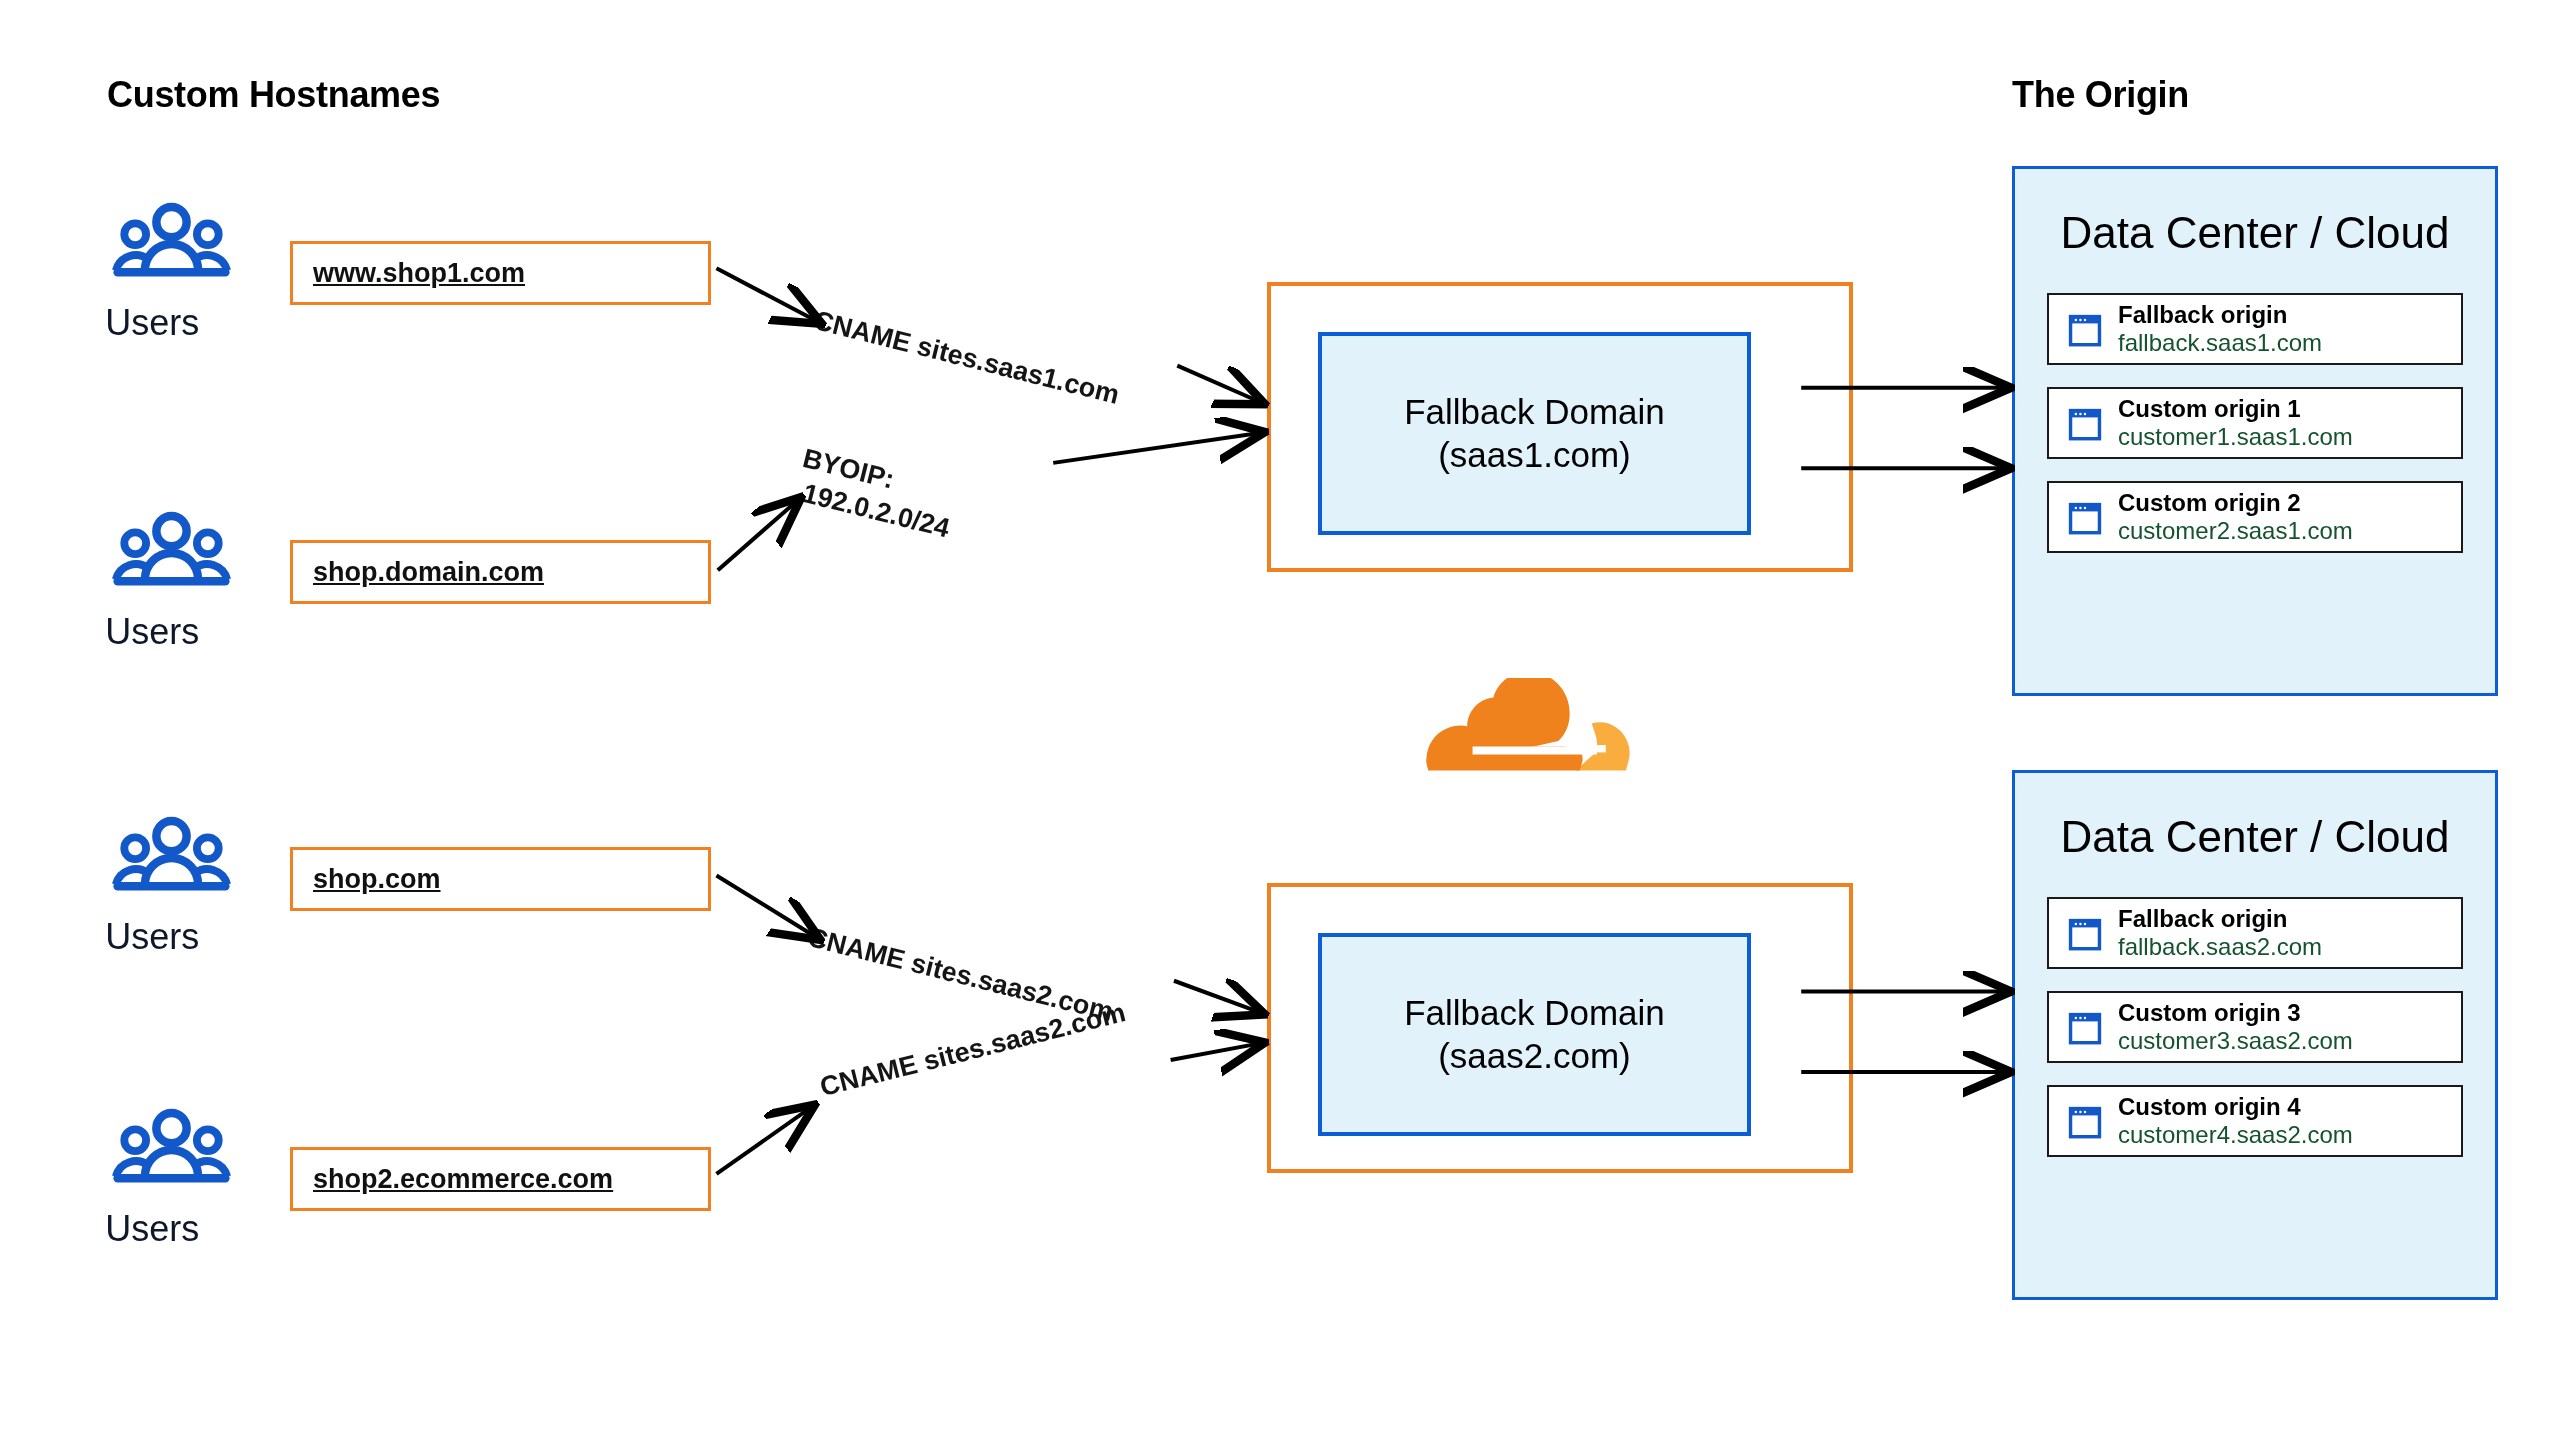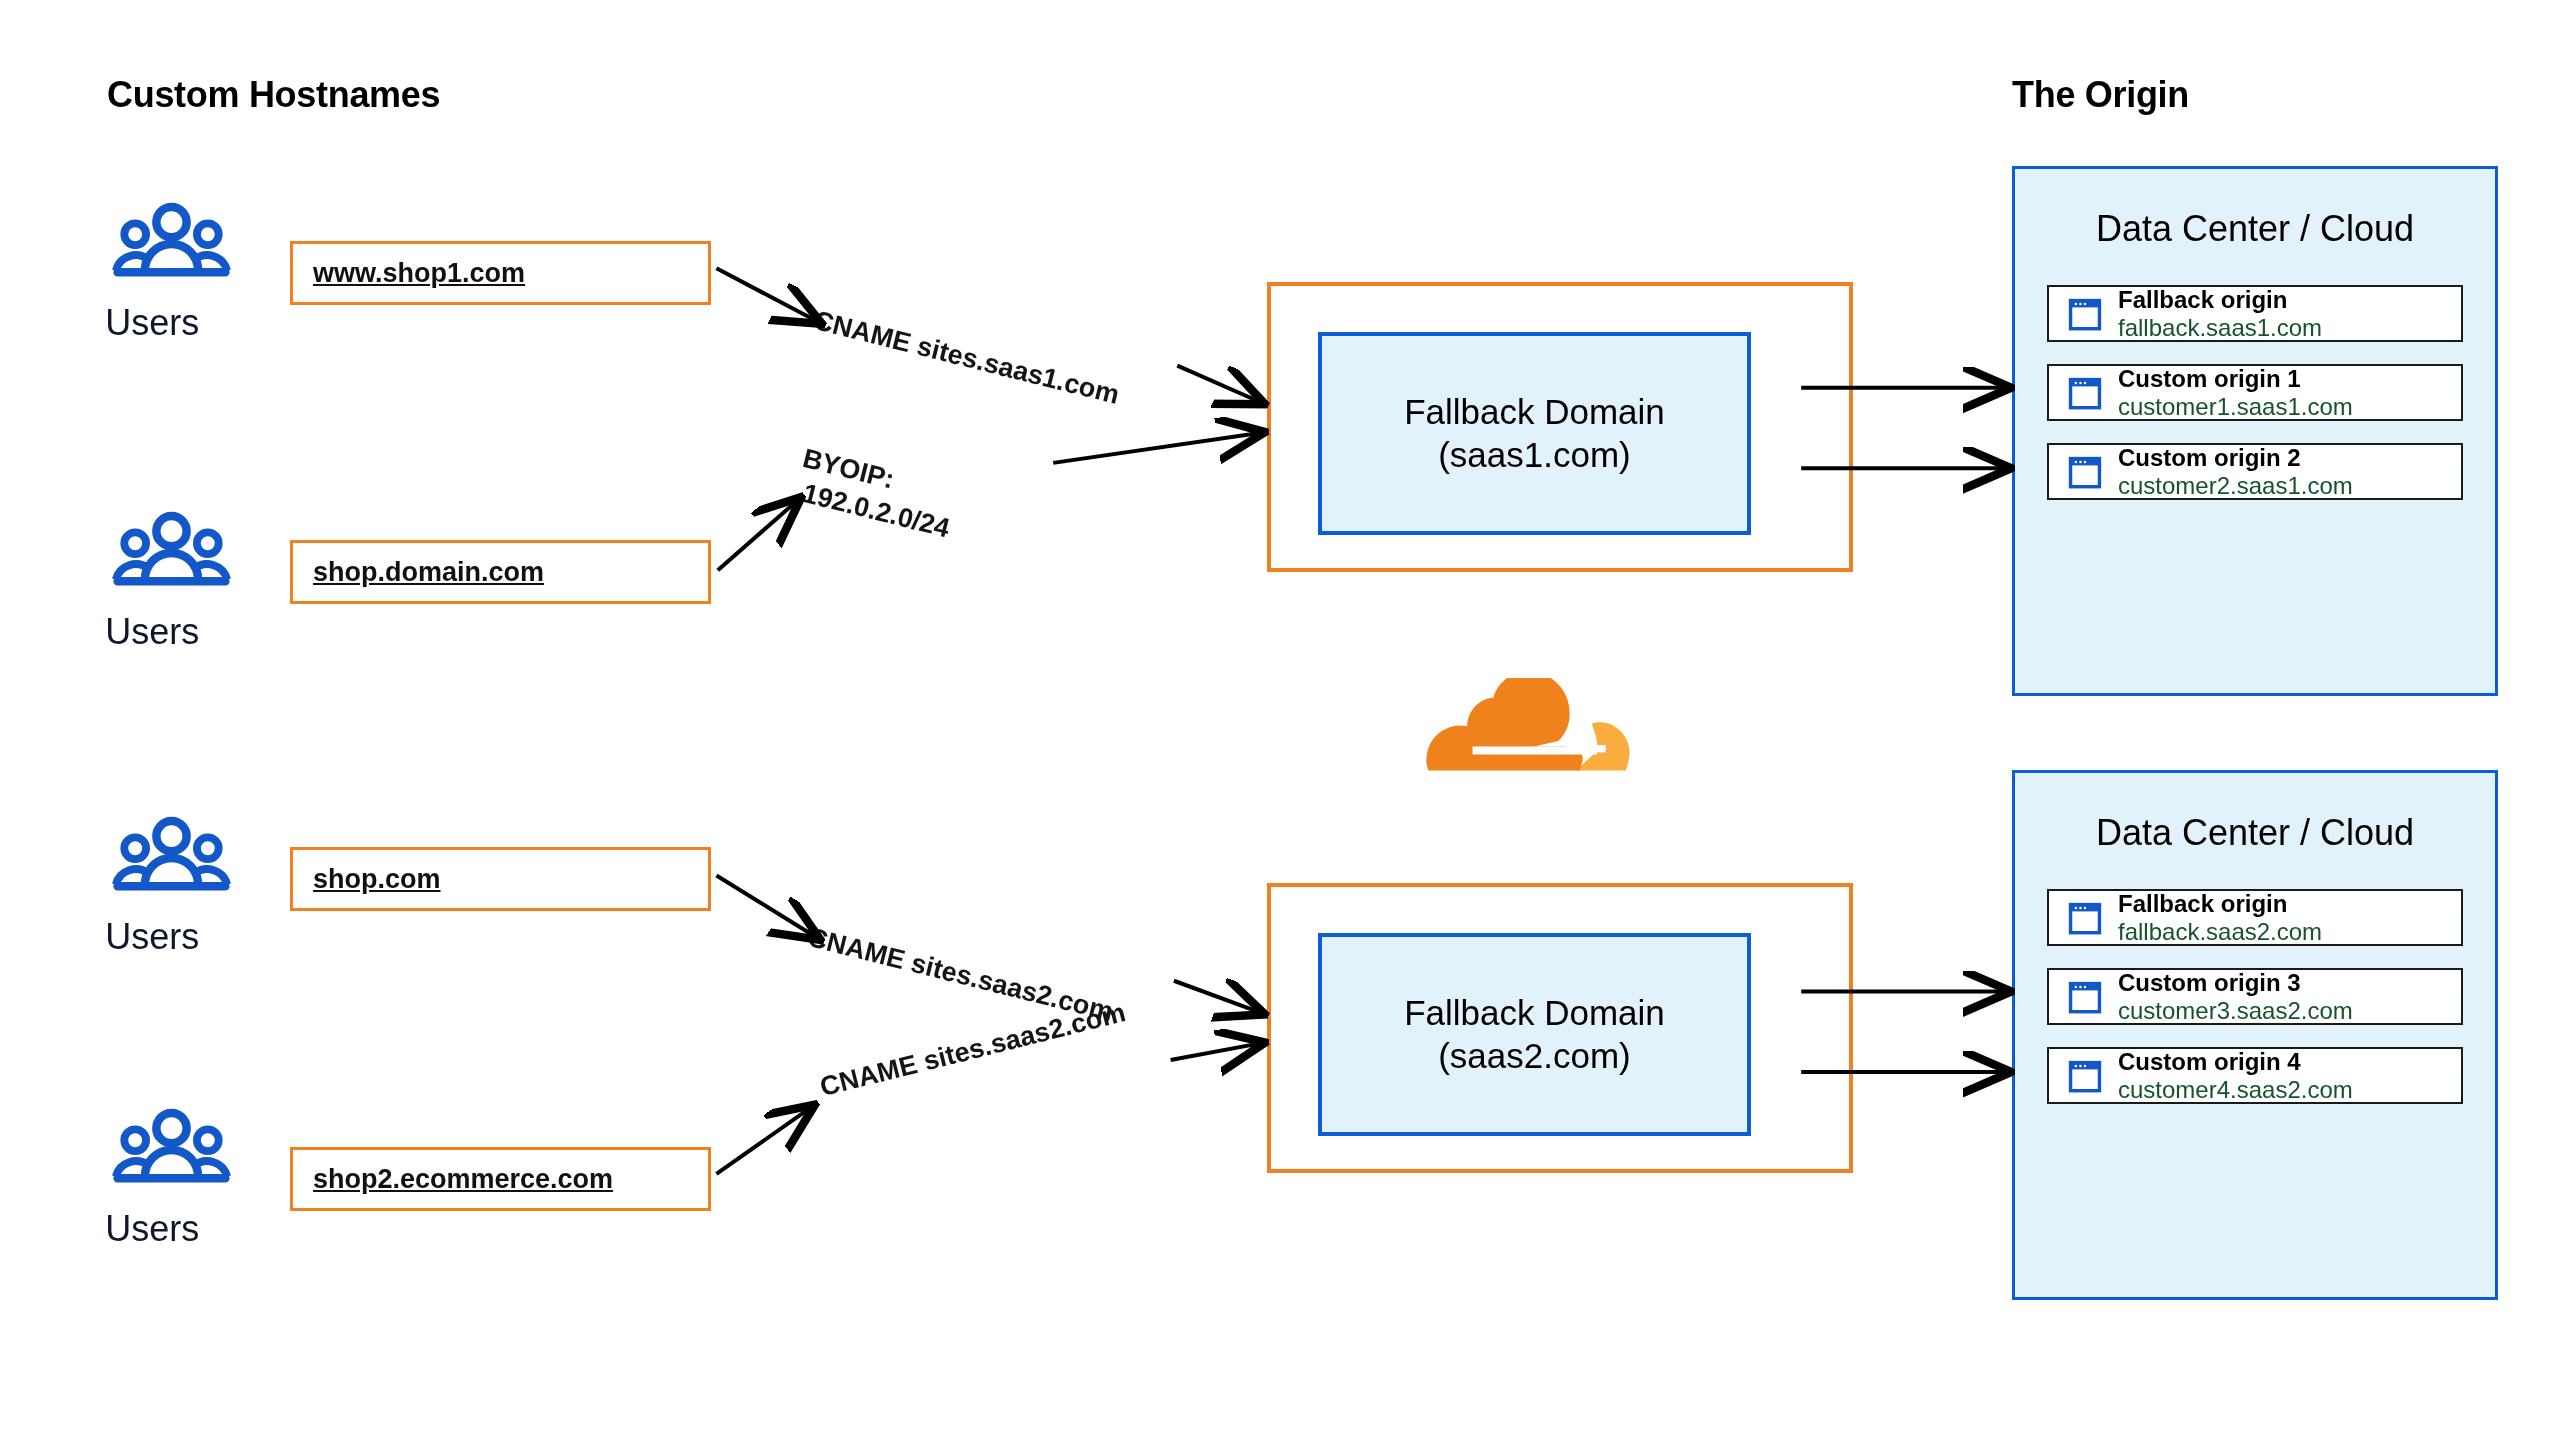--- a/index.html
+++ b/index.html
@@ -122,39 +122,39 @@
     left: 2012px;
     width: 486px;
     box-sizing: border-box;
     border: 3.4px solid #0b5ed7;
     background: #e1f2fb;
   }
   #datacenter-1 { top: 166px; height: 530px; }
   #datacenter-2 { top: 770px; height: 530px; }
 
   .datacenter-title {
-    font-size: 36px;
+    font-size: 44px;
     color: #000;
     text-align: center;
     margin-top: 39px;
     white-space: nowrap;
   }
 
   .origin-list {
     margin-top: 35px;
     padding: 0 32px;
     display: flex;
     flex-direction: column;
     gap: 22px;
   }
   .origin-card {
     box-sizing: border-box;
     border: 2.7px solid #1a1a1a;
     background: #ffffff;
-    height: 57px;
+    height: 72px;
     display: flex;
     align-items: center;
     padding-left: 19px;
   }
   .origin-icon {
     flex: 0 0 auto;
     width: 34px;
     height: 35px;
     margin-right: 16px;
   }

